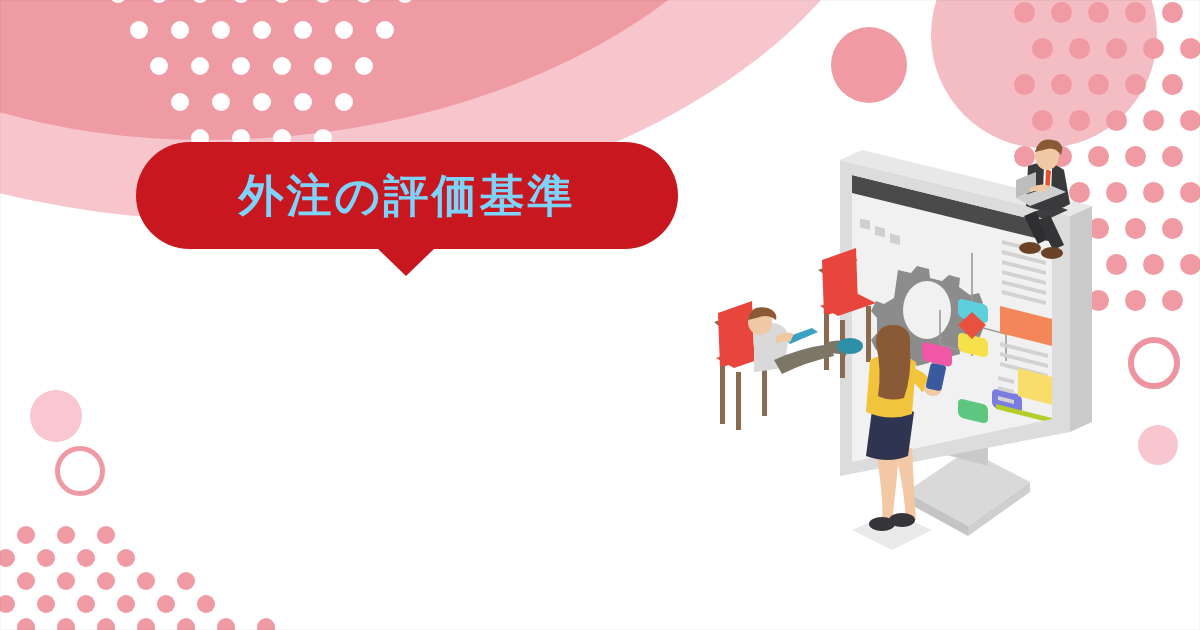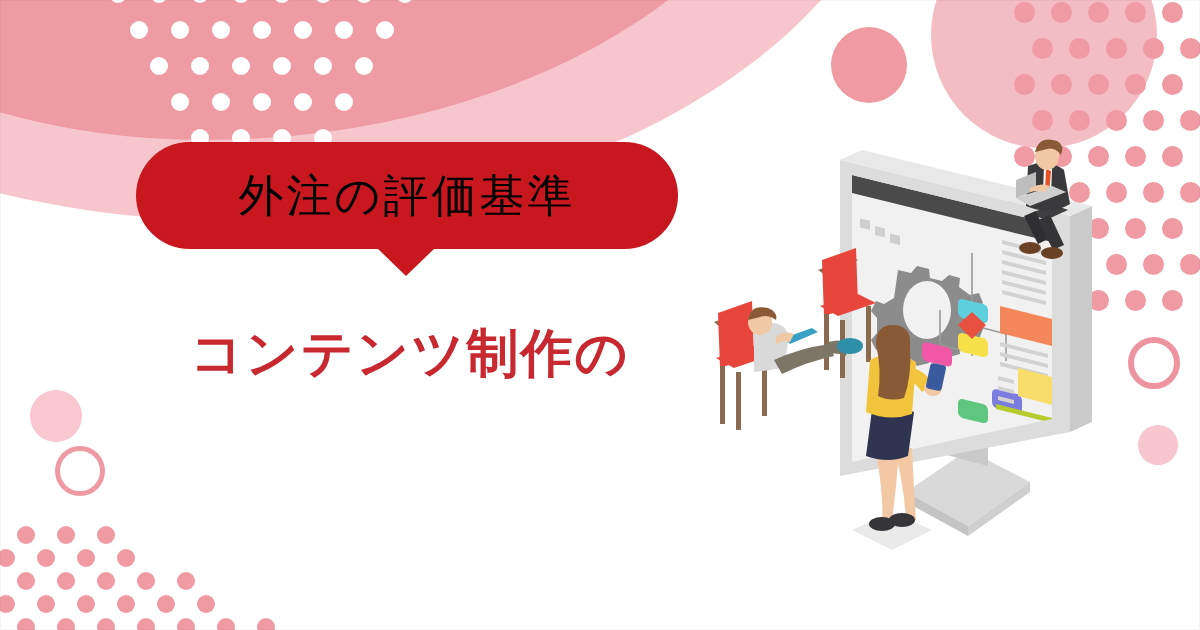--- a/index.html
+++ b/index.html
@@ -55,21 +55,21 @@
   .dot-pink{background:#f09aa4;}
   .dot-pink-soft{background:#f09aa4;}
 
   
   .badge{
     position:absolute;left:136px;top:142px;width:542px;height:107px;
     background:#c8171e;border-radius:54px;
     display:flex;align-items:center;justify-content:center;
   }
   .badge-text{
-    color:#000000;font-size:45px;font-weight:400;letter-spacing:3px;
+    color:#7dd3fc;font-size:45px;font-weight:700;letter-spacing:3px;
     line-height:1;white-space:nowrap;
     font-family:"DejaVu Sans","Liberation Sans",sans-serif;
   }
   .badge-tail{
     position:absolute;left:376px;top:247px;width:0;height:0;
     border-left:30px solid transparent;border-right:30px solid transparent;
     border-top:29px solid #c8171e;
   }
 
   
@@ -340,17 +340,16 @@
       <path d="M176,224 q0,-20 18,-19 q18,1 16,21 q2,30 -6,52 q-14,4 -26,-2 q4,-26 -2,-52 z" fill="#8a5a36"></path>
     </g>
   </svg>
 
   <div class="badge">
     <span class="badge-text">外注の評価基準</span>
   </div>
   <div class="badge-tail"></div>
 
   <div class="headline">
-    <div>コンテンツ制作の</div>
   </div>
 
   <div class="edge-fade"></div>
 </div>
 
 </body></html>

